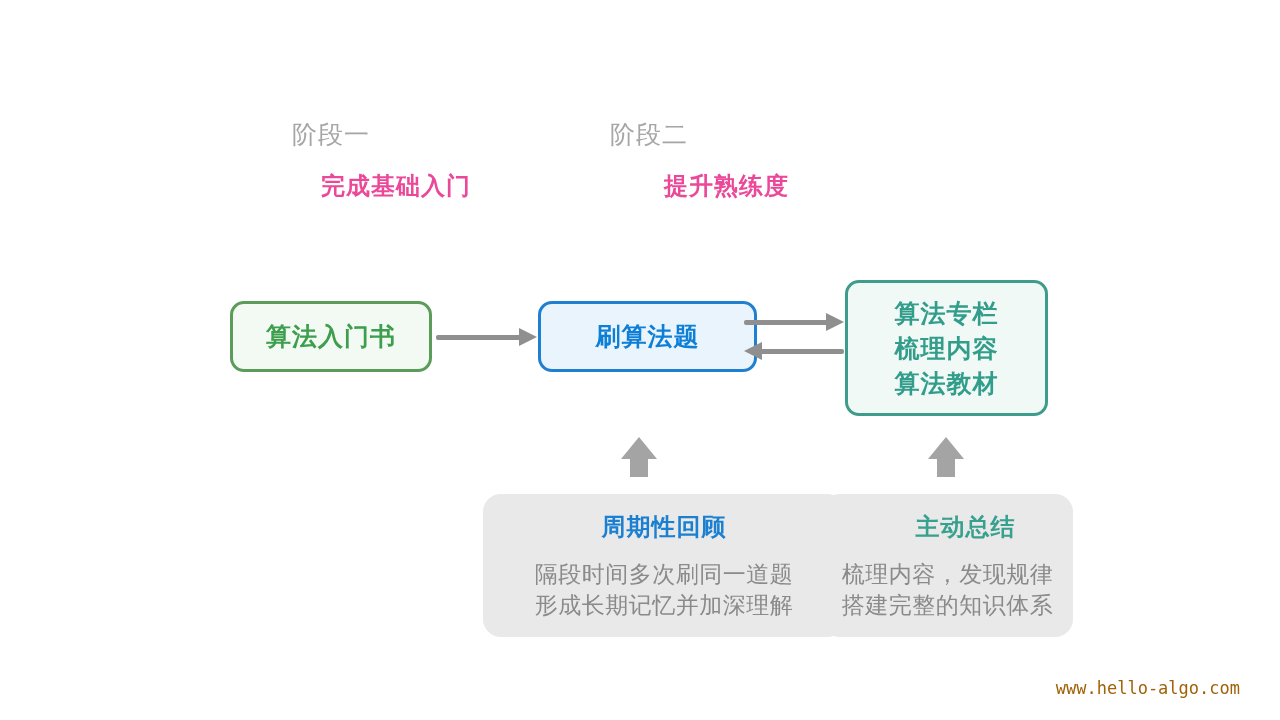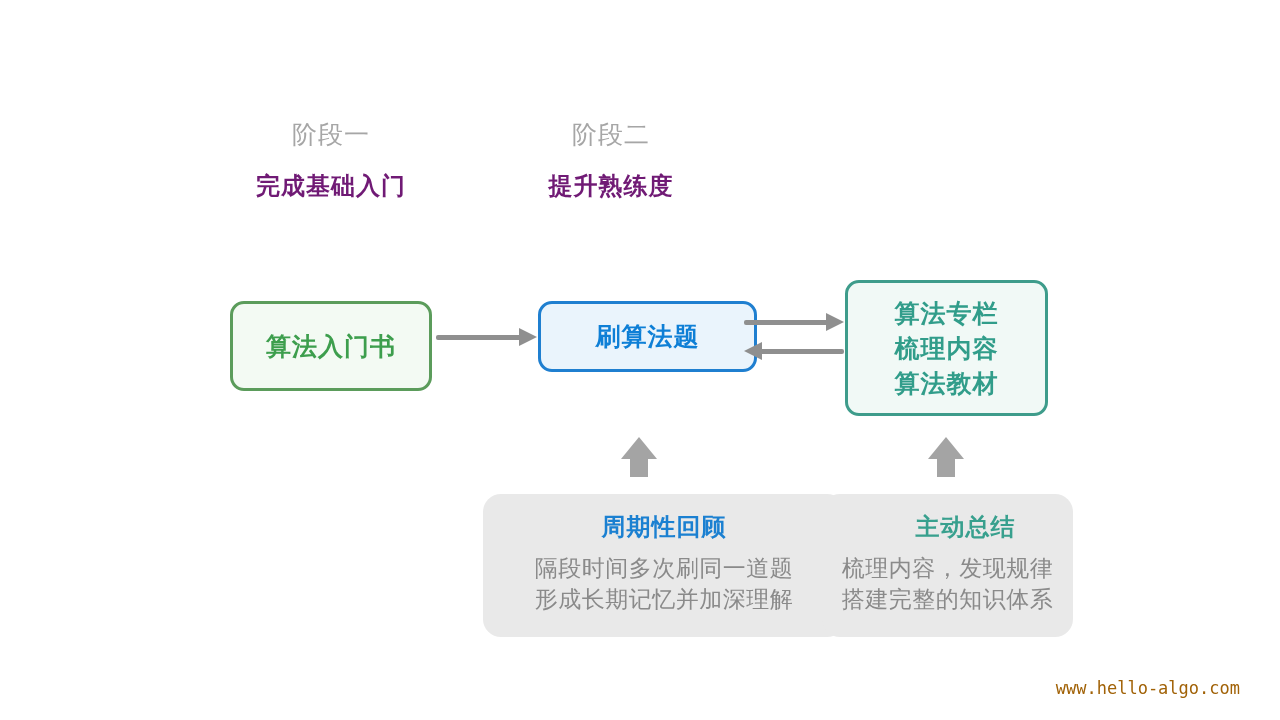--- a/index.html
+++ b/index.html
@@ -24,42 +24,43 @@
   }
   .stage-title {
     font-size: 25px;
     color: #a6a6a6;
     letter-spacing: 1px;
   }
   .stage-subtitle {
     margin-top: 19px;
     font-size: 24px;
     font-weight: bold;
-    color: #701a75;
-    letter-spacing: 1px;
+    color: #ec4899;
+    letter-spacing: 1px;
+    text-align: right;
   }
   #stage-1 { left: 191px; }
-  #stage-2 { left: 471px; }
+  #stage-2 { left: 509px; }
   #stage-3 { left: 807px; }
 
   
   .node {
     position: absolute;
     box-sizing: border-box;
     border-radius: 14px;
     display: flex;
     flex-direction: column;
     align-items: center;
     justify-content: center;
     font-weight: bold;
     font-size: 25px;
     letter-spacing: 1px;
   }
   #node-intro-book {
-    left: 230px; top: 301px; width: 202px; height: 90px;
+    left: 230px; top: 301px; width: 202px; height: 71px;
     background: #f3faf3;
     border: 3px solid #5b9c5b;
     color: #3d9e4d;
   }
   #node-practice {
     left: 538px; top: 301px; width: 219px; height: 71px;
     background: #eaf4fc;
     border: 3px solid #1f7fd0;
     color: #0e7fd6;
   }
@@ -122,21 +123,21 @@
   #callout-review { left: 483px; width: 362px; }
   #callout-summary { left: 822px; width: 251px; }
   .callout-title {
     font-size: 24px;
     font-weight: bold;
     letter-spacing: 1px;
   }
   #callout-review .callout-title { color: #1b80d1; }
   #callout-summary .callout-title { color: #38a08e; padding-left: 36px; }
   .callout-body {
-    margin-top: 10px;
+    margin-top: 16px;
     font-size: 23px;
     line-height: 31px;
     color: #8a8a8a;
     letter-spacing: 0.5px;
   }
 
   
   #watermark {
     position: absolute;
     right: 40px;

